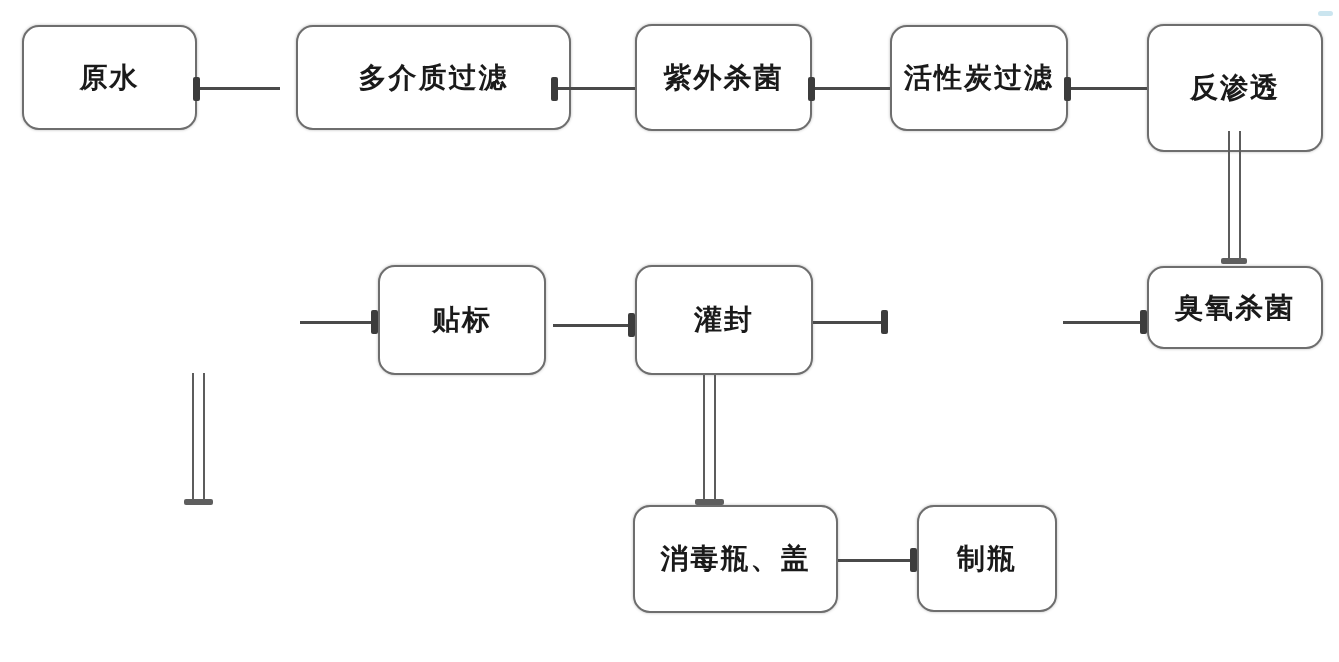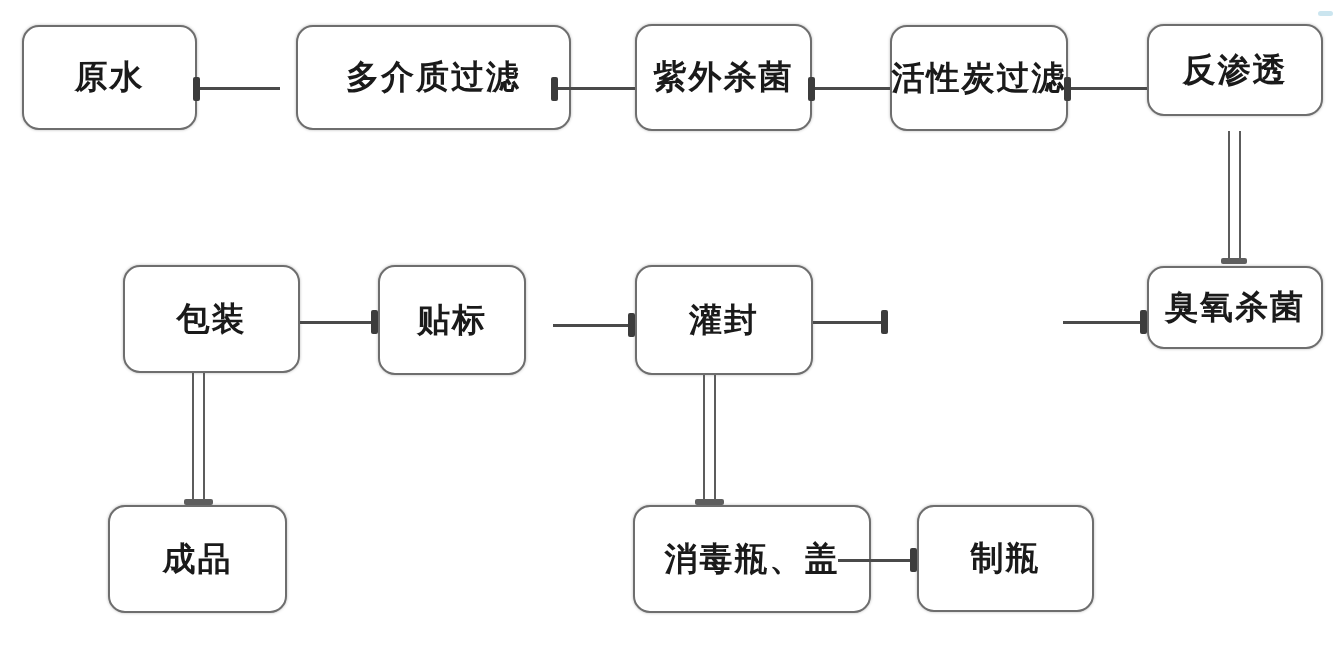--- a/index.html
+++ b/index.html
@@ -20,21 +20,21 @@
     box-sizing: border-box;
     background: #ffffff;
     border: 2px solid #6e6e6e;
     border-radius: 17px;
     display: flex;
     align-items: center;
     justify-content: center;
     box-shadow: 0 0 3px rgba(80,80,80,0.40);
   }
   .node-label {
-    font-size: 33px;
+    font-size: 28px;
     font-weight: 600;
     color: #1a1a1a;
     letter-spacing: 2px;
     white-space: nowrap;
   }
   .hline {
     position: absolute;
     height: 3px;
     background: #4a4a4a;
   }
@@ -74,44 +74,38 @@
   </div>
   <div class="node" style="left:296px; top:25px; width:275px; height:105px">
     <span class="node-label">多介质过滤</span>
   </div>
   <div class="node" style="left:635px; top:24px; width:177px; height:107px">
     <span class="node-label">紫外杀菌</span>
   </div>
   <div class="node" style="left:890px; top:25px; width:178px; height:106px">
     <span class="node-label">活性炭过滤</span>
   </div>
-  <div class="node" style="left:1147px; top:24px; width:176px; height:92px">
+  <div class="node" style="left:1147px; top:24px; width:176px; height:128px">
     <span class="node-label">反渗透</span>
   </div>
 
-  <div class="node" style="left:123px; top:265px; width:177px; height:108px">
-    <span class="node-label">包装</span>
-  </div>
-  <div class="node" style="left:378px; top:265px; width:148px; height:110px">
+  <div class="node" style="left:378px; top:265px; width:168px; height:110px">
     <span class="node-label">贴标</span>
   </div>
   <div class="node" style="left:635px; top:265px; width:178px; height:110px">
     <span class="node-label">灌封</span>
   </div>
   <div class="node" style="left:1147px; top:266px; width:176px; height:83px">
     <span class="node-label">臭氧杀菌</span>
   </div>
 
-  <div class="node" style="left:108px; top:505px; width:179px; height:108px">
-    <span class="node-label">成品</span>
-  </div>
-  <div class="node" style="left:633px; top:505px; width:238px; height:108px">
+  <div class="node" style="left:633px; top:505px; width:205px; height:108px">
     <span class="node-label">消毒瓶、盖</span>
   </div>
-  <div class="node" style="left:917px; top:505px; width:177px; height:107px">
+  <div class="node" style="left:917px; top:505px; width:140px; height:107px">
     <span class="node-label">制瓶</span>
   </div>
 
   <div class="hline" style="left:197px; top:87px; width:83px"></div>
   <div class="endbar" style="left:193px; top:77px"></div>
 
   <div class="hline" style="left:555px; top:87px; width:80px"></div>
   <div class="endbar" style="left:551px; top:77px"></div>
 
   <div class="hline" style="left:812px; top:87px; width:78px"></div>

